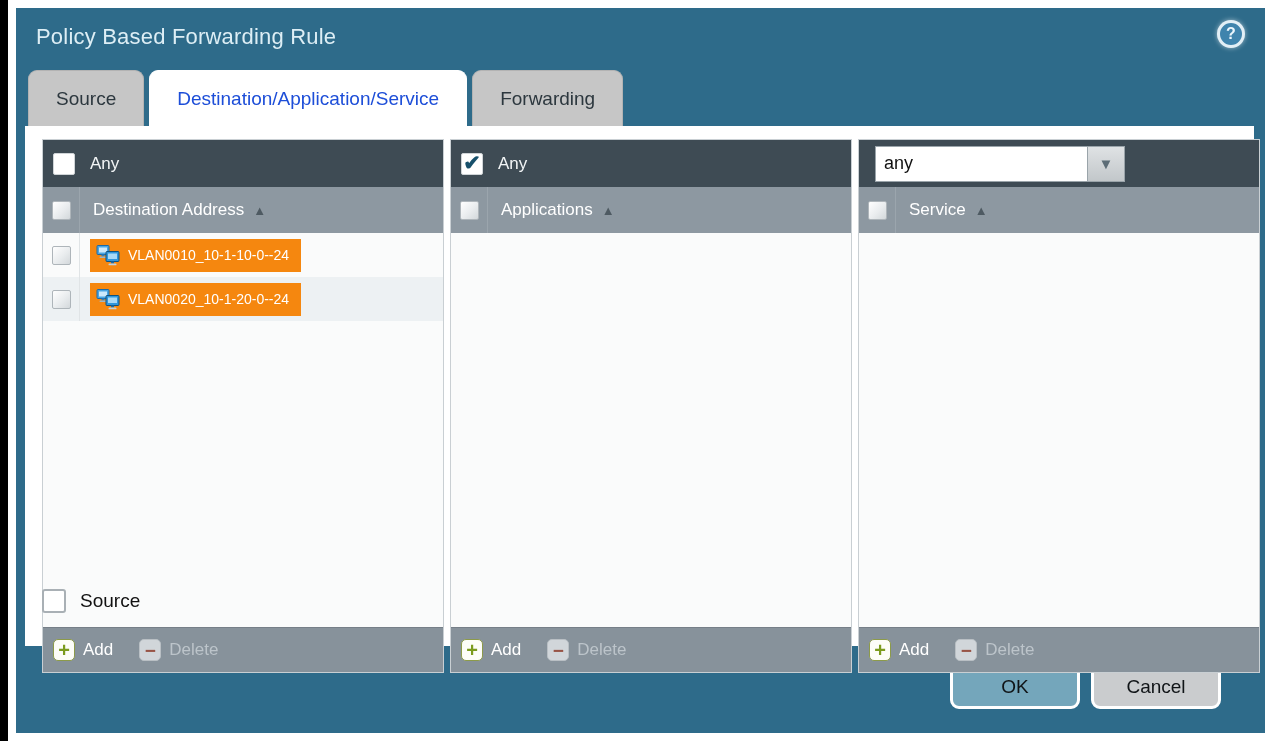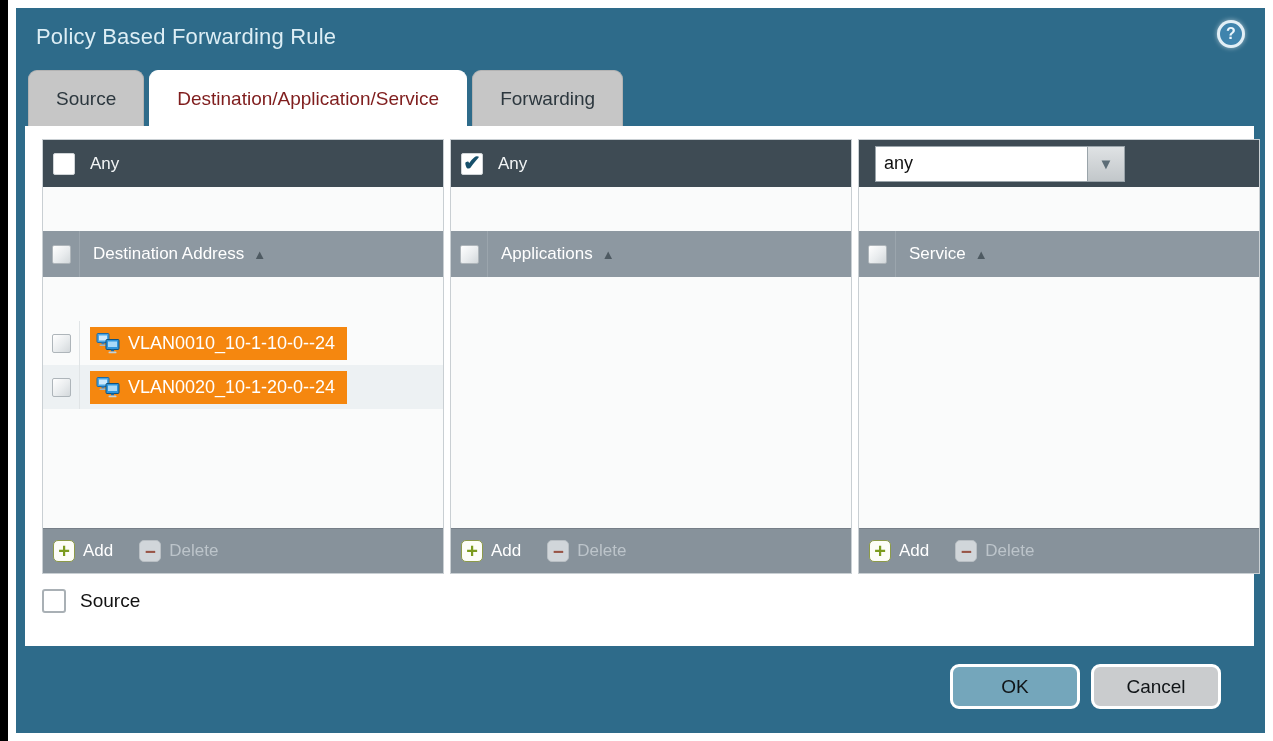--- a/index.html
+++ b/index.html
@@ -11,27 +11,27 @@
   .title { position:absolute; left:20px; top:16px; font-size:22px; font-weight:400; color:#ddeef5; letter-spacing:.2px; }
   .help { position:absolute; right:20px; top:12px; width:28px; height:28px; border-radius:50%;
           background:#3f84ad; border:3px solid rgba(240,248,252,.92); box-shadow:0 0 5px rgba(255,255,255,.55);
           color:#eaf6fd; font-size:16px; font-weight:bold; text-align:center; line-height:22px; cursor:pointer; }
 
   
   .tabs { position:absolute; left:12px; top:62px; height:56px; display:flex; gap:5px; align-items:stretch; }
   .tab { background:#c6c6c6; color:#2c373e; border-radius:9px 9px 0 0; font-size:19px;
          display:flex; align-items:center; justify-content:center; padding:0 27px; cursor:pointer;
          border:1px solid #b3b3b3; border-bottom:none; }
-  .tab.active { background:#fff; color:#7f1d1d; border-color:#fff; z-index:3; }
+  .tab.active { background:#fff; color:#1d4ed8; border-color:#fff; z-index:3; }
 
   
   .panel { position:absolute; left:9px; right:11px; top:118px; height:520px; background:#fff; z-index:2; }
 
   .columns { position:absolute; left:17px; top:13px; display:flex; gap:6px; }
-  .col { width:402px; height:435px; display:flex; flex-direction:column; border:1px solid #c9cfd3; background:#fafbfb;gap:44px; }
+  .col { width:402px; height:534px; display:flex; flex-direction:column; border:1px solid #c9cfd3; background:#fafbfb; }
 
   .anybar { height:47px; background:#3e4b54; display:flex; align-items:center; padding-left:10px; flex:0 0 auto; }
   .anybar .cb { width:22px; height:22px; background:#fff; border:1px solid #cfd4d7; border-radius:2px;
                 display:flex; align-items:center; justify-content:center; cursor:pointer; }
   .anybar .cb .mark { color:#17506b; font-size:21px; font-weight:bold; line-height:1; margin-top:-3px; }
   .anybar .anylabel { color:#f2f5f6; font-size:17px; margin-left:15px; }
 
   .combo { display:flex; align-items:center; margin-left:6px; }
   .combo input { width:212px; height:36px; border:1px solid #9aa4aa; border-right:none; font-size:18px;
                  padding:0 8px; font-family:"Liberation Sans", sans-serif; color:#111; outline:none; }
@@ -44,21 +44,21 @@
   .cb3d { width:19px; height:19px; border:1px solid #aeb5ba; border-radius:2px;
           background:linear-gradient(135deg,#ffffff 0%,#e9ecee 55%,#d3d8db 100%); cursor:pointer; }
   .colhead .hlabel { color:#fff; font-size:17px; margin-left:13px; cursor:pointer; }
   .sort { display:inline-block; margin-left:9px; color:#4e5a62; font-size:13px; }
 
   .list { flex:1 1 auto; background:#fafbfb; overflow:hidden; }
   .row { height:44px; display:flex; align-items:center; }
   .row.alt { background:#edf1f3; }
   .row .cbcell { width:37px; align-self:stretch; display:flex; align-items:center; justify-content:center;
                  border-right:1px solid #e0e4e6; }
-  .chip { margin-left:10px; height:33px; background:#f5870f; color:#fff; font-size:18px;
+  .chip { margin-left:10px; height:33px; background:#f5870f; color:#fff; font-size:14px;
           display:flex; align-items:center; padding:0 12px 0 6px; gap:8px; cursor:pointer; }
   .chip svg { display:block; }
 
   .toolbar { height:45px; background:#87929b; border-top:1px solid #767f88; display:flex; align-items:center;
              padding-left:10px; gap:26px; flex:0 0 auto; }
   .tbtn { display:flex; align-items:center; gap:8px; cursor:pointer; }
   .icon-sq { width:22px; height:22px; border-radius:5px; display:flex; align-items:center; justify-content:center;
              font-weight:bold; }
   .icon-add { background:#fdfdf8; border:1px solid #8c9a4a; color:#7c9b1e; font-size:20px; line-height:1; }
   .icon-del { background:#dfe3e6; border:1px solid #c2c8cc; color:#9c4a38; font-size:19px; line-height:1; }

